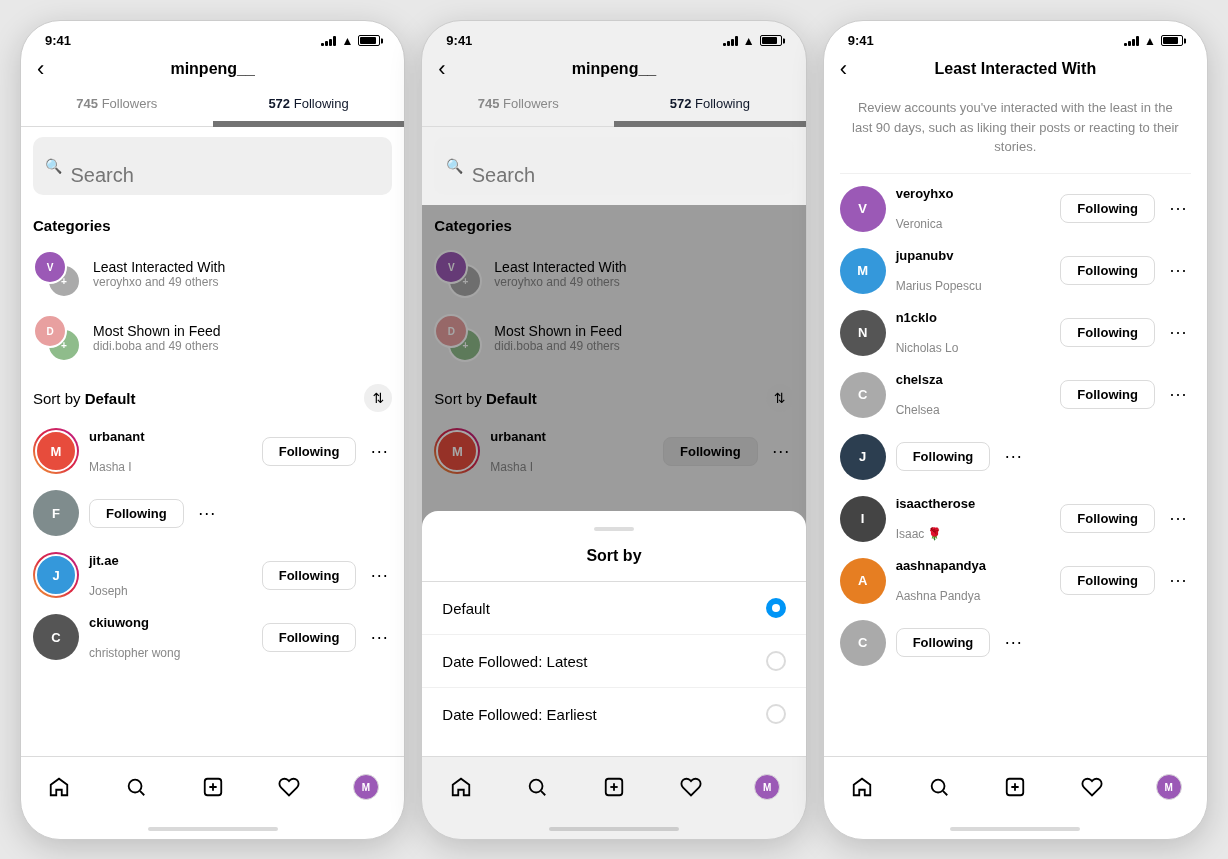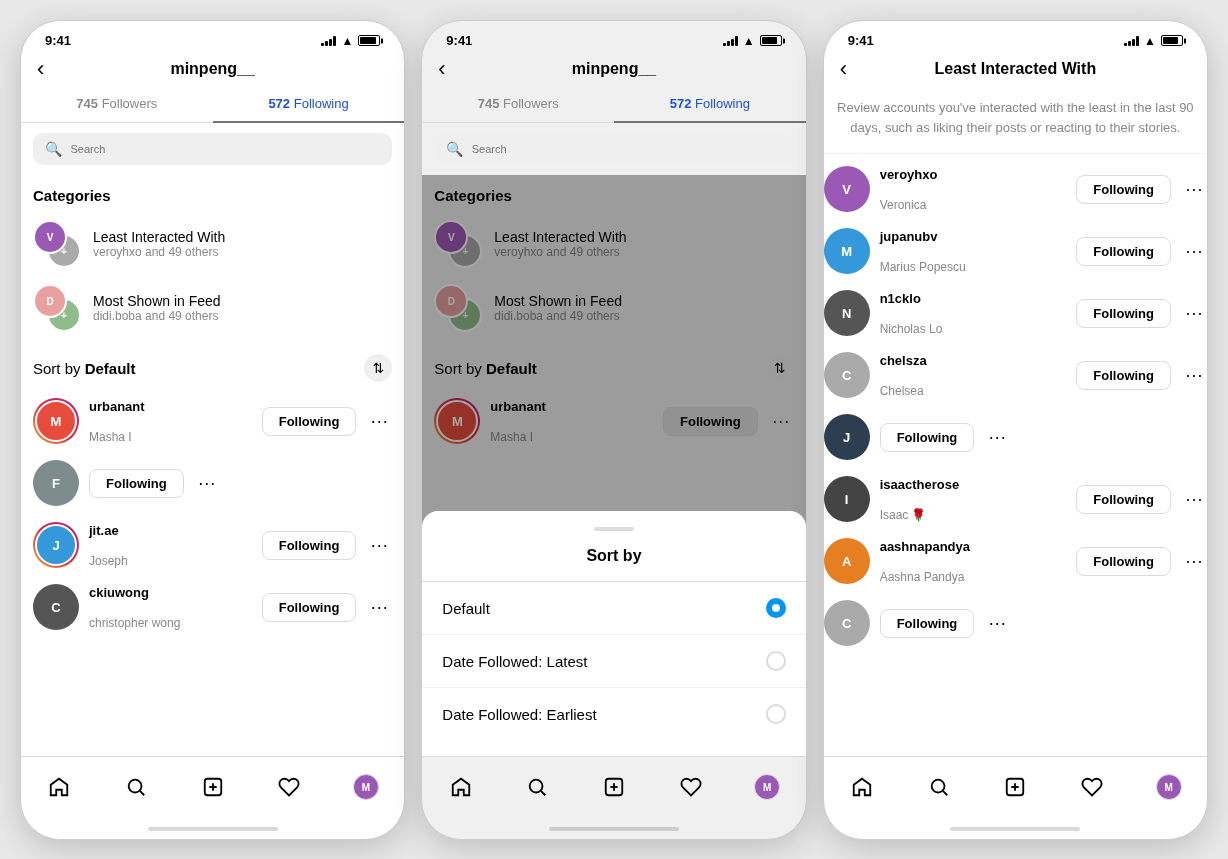--- a/index.html
+++ b/index.html
@@ -135,43 +135,44 @@
       flex: 1;
       text-align: center;
       padding: 10px 0;
       font-size: 13px;
       color: #888;
       cursor: pointer;
       border-bottom: 2px solid transparent;
       margin-bottom: -1px;
     }
     .tab.active {
-      color: #1d4ed8;
-      border-bottom: 2px solid #737373;
+      color: #0f172a;
+      border-bottom: 6px solid #737373;
     }
     .tab strong { font-weight: 700; }
 
     
     .search-bar {
       margin: 10px 12px;
       background: #efefef;
       border-radius: 10px;
       display: flex;
       align-items: center;
       padding: 8px 12px;
       gap: 8px;
       flex-shrink: 0;
     }
     .search-bar input {
       background: none;
       border: none;
       outline: none;
-      font-size: 11px;
+      font-size: 20px;
       color: #888;
       width: 100%;
+      margin-top: 19px;
     }
     .search-icon-svg {
       color: #888;
       font-size: 14px;
       flex-shrink: 0;
     }
 
     
     .content {
       flex: 1;
@@ -395,21 +396,21 @@
     }
     .overlay-dim {
       position: absolute;
       top: 0; left: 0; right: 0;
       background: rgba(0,0,0,0.35);
       z-index: 5;
     }
 
     
     .phone3 .content {
-      padding: 0 0;
+      padding: 0 16px;
     }
     .phone3 .desc-text {
       font-size: 13px;
       color: #888;
       text-align: center;
       padding: 12px 8px 16px;
       line-height: 1.5;
       border-bottom: 1px solid #f0f0f0;
       margin-bottom: 4px;
     }

